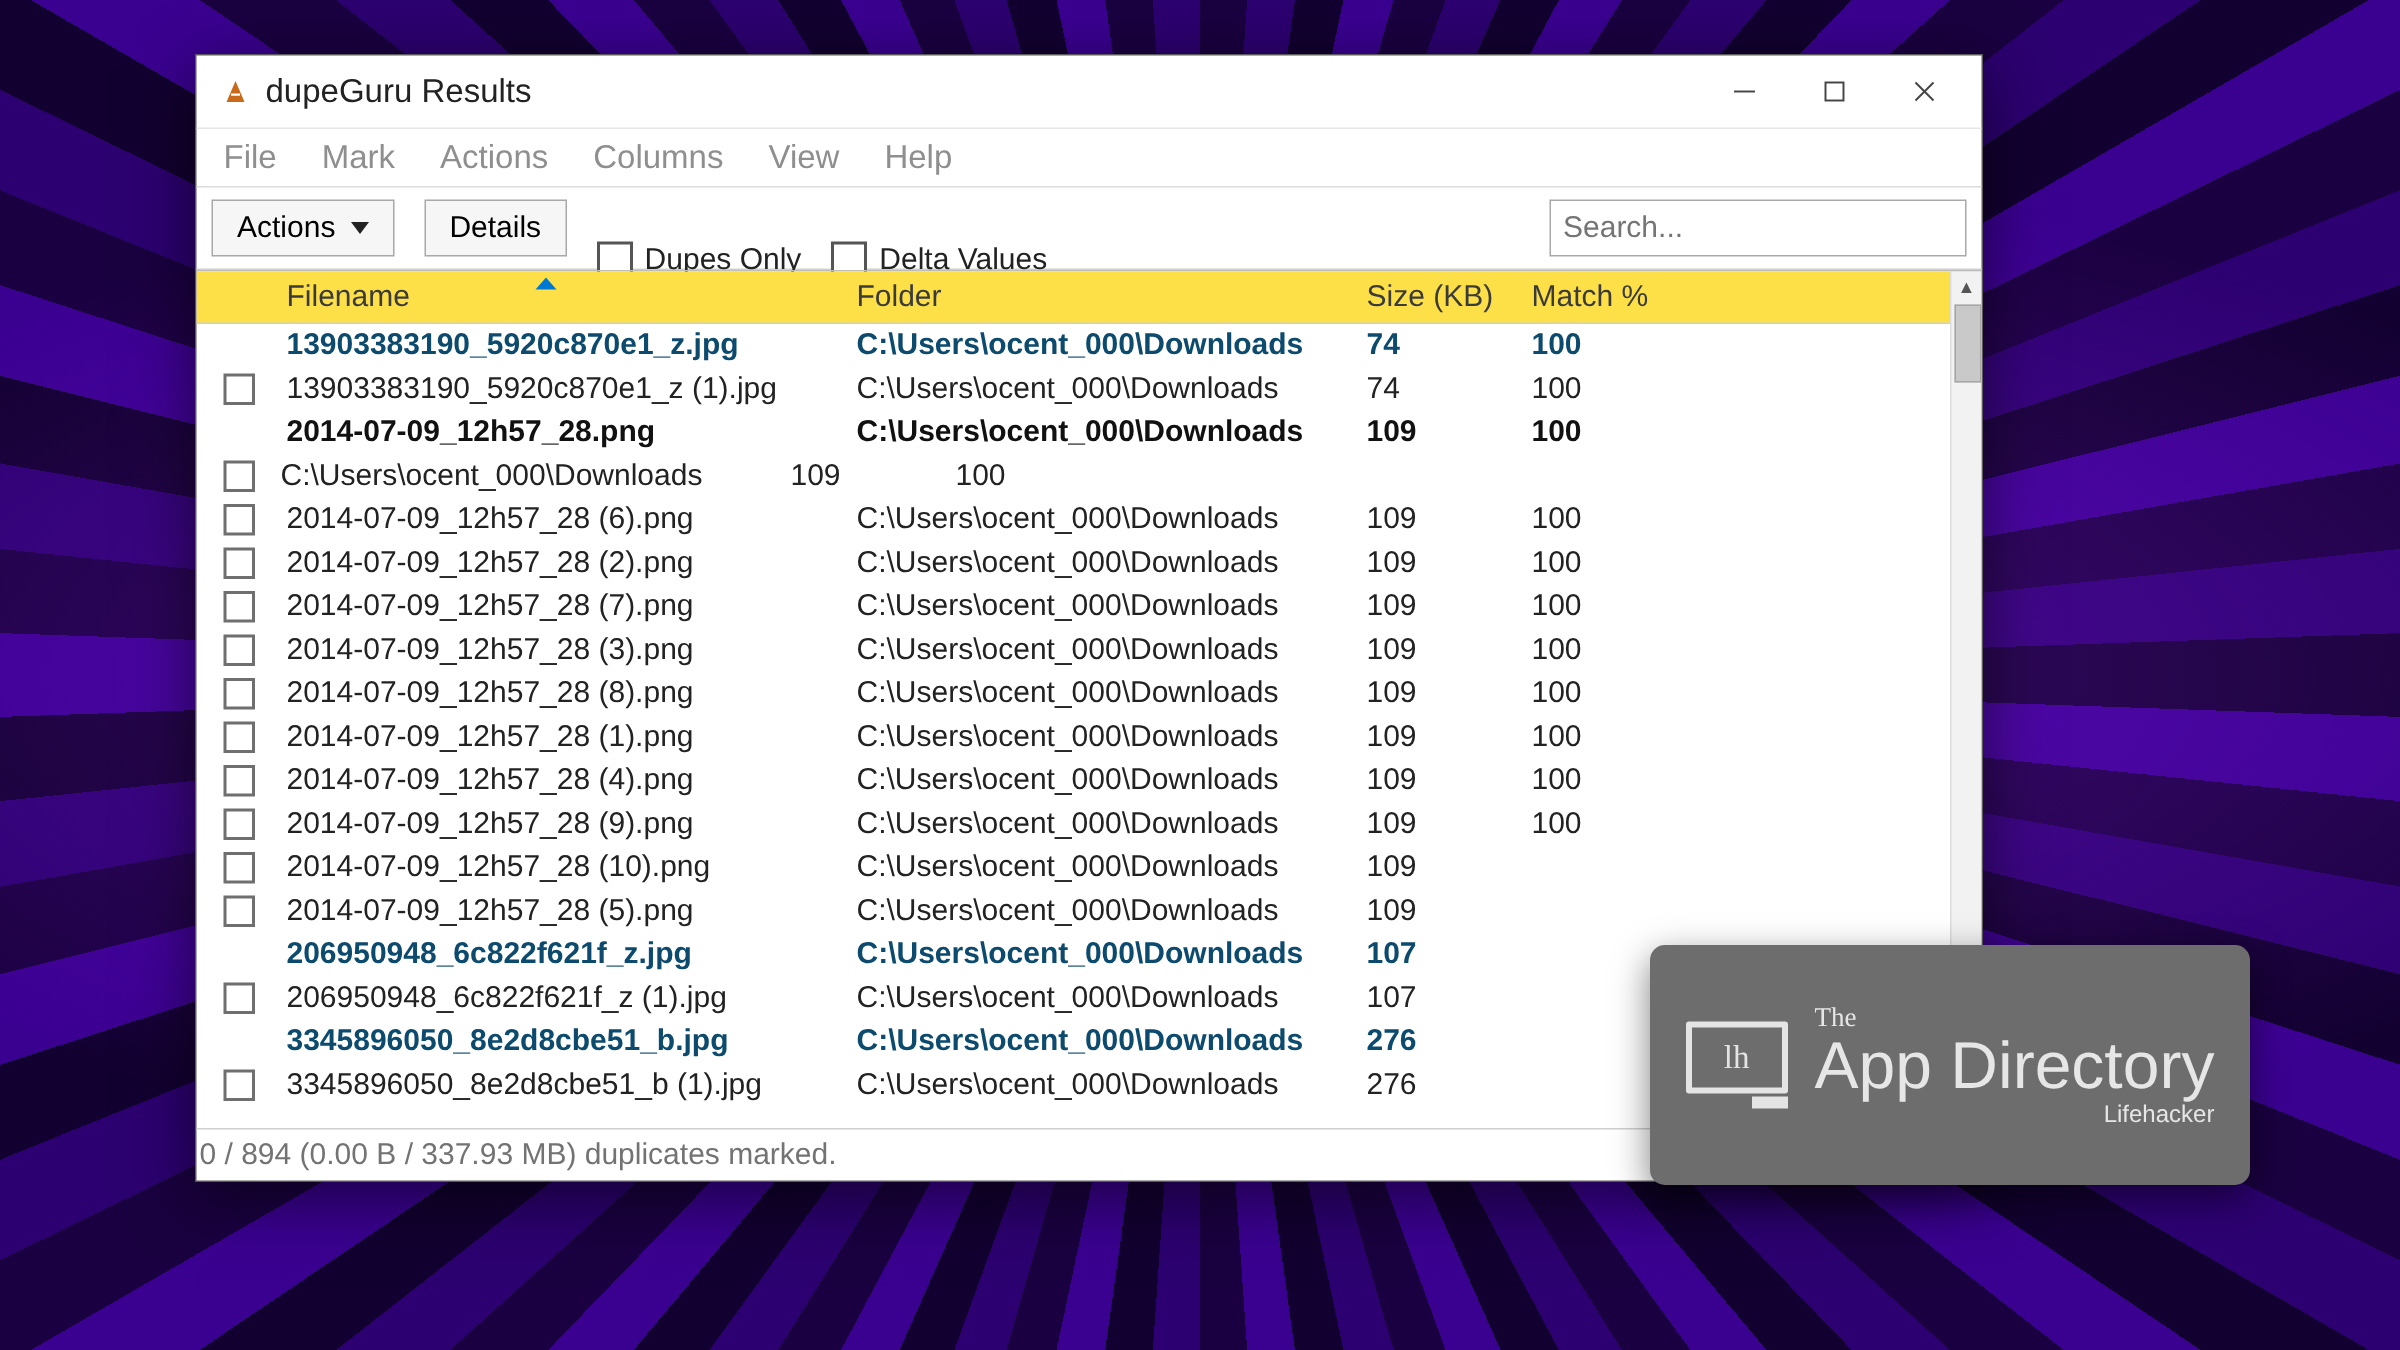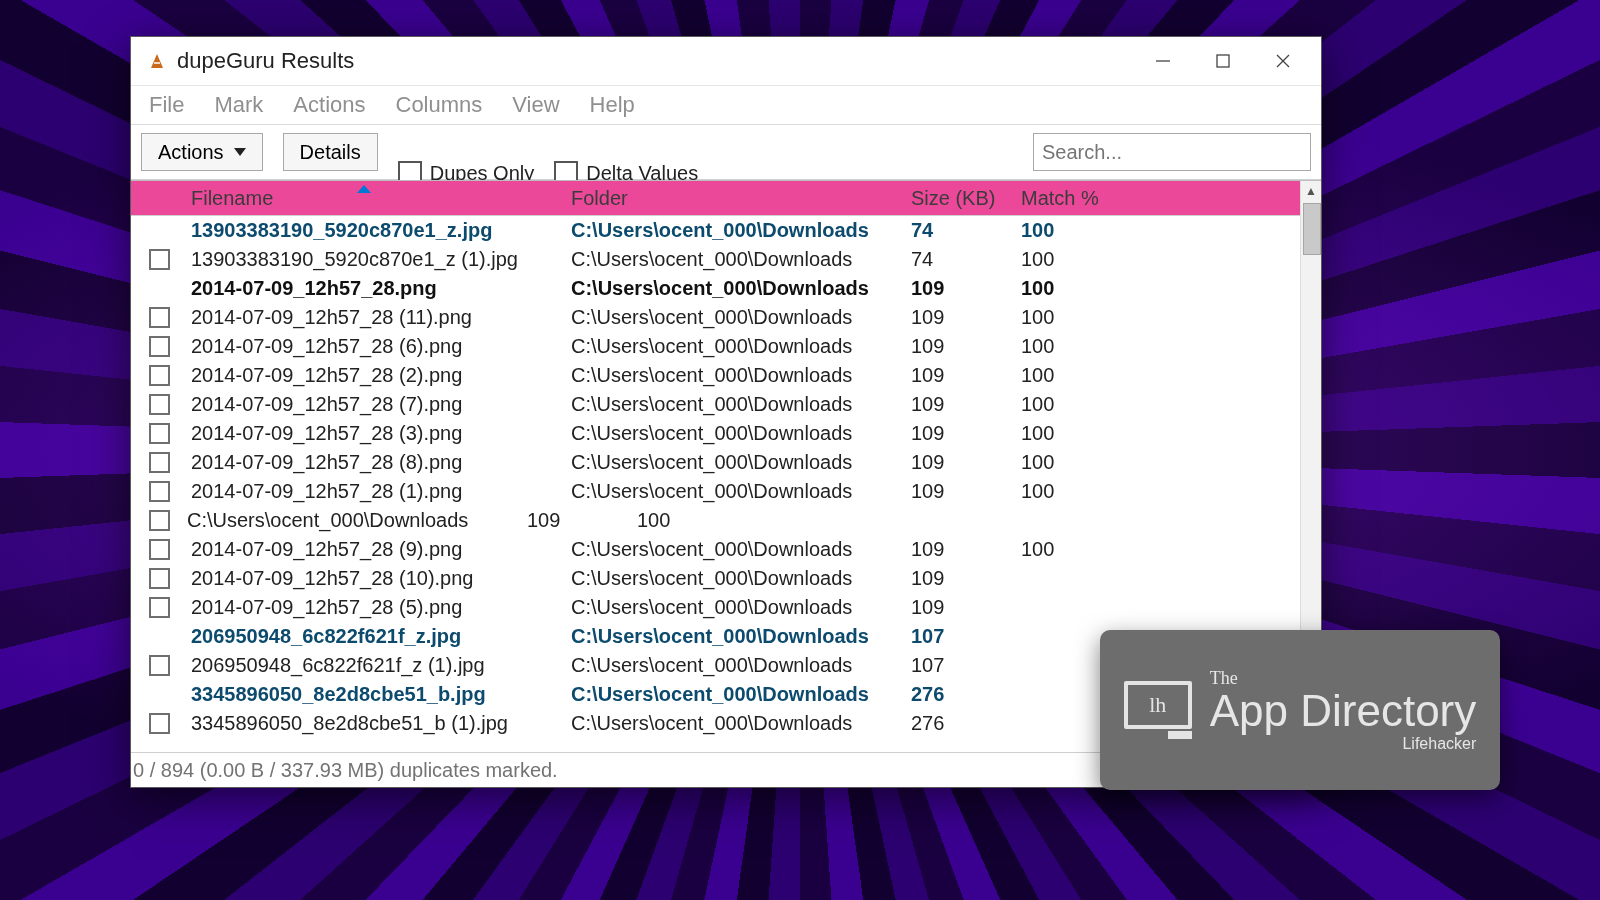--- a/index.html
+++ b/index.html
@@ -25,21 +25,21 @@
   .menubar span{cursor:default;}
   .toolbar{height:46px;display:flex;align-items:center;gap:20px;padding:4px 10px;border-bottom:1px solid #cfcfcf;}
   .tbtn{height:36px;border:1px solid #a9a9a9;background:#f6f6f6;padding:0 16px;font-size:20px;display:flex;align-items:center;gap:10px;}
   .tbtn .tri{display:inline-block;width:0;height:0;border-left:6px solid transparent;border-right:6px solid transparent;border-top:8px solid #222;}
   .chk{display:flex;align-items:center;gap:8px;font-size:20px;color:#222;margin-top:42px;}
   .chk-box{width:20px;height:20px;border:2px solid #555;background:#fff;}
   .toolbar-spacer{flex:1;}
   .search{height:32px;width:260px;border:1px solid #a9a9a9;padding:2px 8px;font-size:20px;color:#8a8a8a;background:#fff;}
   .table-area{flex:1;position:relative;display:flex;overflow:hidden;border-top:1px solid #bdbdbd;}
   .table{flex:1;display:flex;flex-direction:column;font-size:20px;color:#222;}
-  .thead{height:34px;display:flex;align-items:center;border-bottom:1px solid #cfcfcf;background:#ec4899;font-weight:400;color:#3b3b3b;position:relative;}
+  .thead{height:34px;display:flex;align-items:center;border-bottom:1px solid #cfcfcf;background:#fde047;font-weight:400;color:#3b3b3b;position:relative;}
   .col-chk{width:56px;}
   .col-file{width:380px;padding-left:4px;}
   .col-folder{width:340px;}
   .col-size{width:110px;}
   .col-match{width:110px;}
   .thead .col-file{position:relative;}
   .sort-ind{position:absolute;left:170px;top:-2px;width:0;height:0;border-left:7px solid transparent;border-right:7px solid transparent;border-bottom:8px solid #0078d4;}
   .tbody{flex:1;overflow:hidden;}
   .row{height:29px;display:flex;align-items:center;white-space:nowrap;}
   .row.ref{font-weight:600;color:#0c4a6e;}
@@ -155,21 +155,20 @@
             <span class="col-chk"></span>
             <span class="col-file">2014-07-09_12h57_28.png</span>
             <span class="col-folder">C:\Users\ocent_000\Downloads</span>
             <span class="col-size">109</span>
             <span class="col-match">100</span>
           </div>
           <div class="row">
             <span class="col-chk">
               <span class="chk-small"></span>
             </span>
-            <span class="col-file">2014-07-09_12h57_28 (11).png</span>
             <span class="col-folder">C:\Users\ocent_000\Downloads</span>
             <span class="col-size">109</span>
             <span class="col-match">100</span>
           </div>
           <div class="row">
             <span class="col-chk">
               <span class="chk-small"></span>
             </span>
             <span class="col-file">2014-07-09_12h57_28 (6).png</span>
             <span class="col-folder">C:\Users\ocent_000\Downloads</span>
@@ -218,20 +217,21 @@
             </span>
             <span class="col-file">2014-07-09_12h57_28 (1).png</span>
             <span class="col-folder">C:\Users\ocent_000\Downloads</span>
             <span class="col-size">109</span>
             <span class="col-match">100</span>
           </div>
           <div class="row">
             <span class="col-chk">
               <span class="chk-small"></span>
             </span>
+            <span class="col-file">2014-07-09_12h57_28 (4).png</span>
             <span class="col-folder">C:\Users\ocent_000\Downloads</span>
             <span class="col-size">109</span>
             <span class="col-match">100</span>
           </div>
           <div class="row">
             <span class="col-chk">
               <span class="chk-small"></span>
             </span>
             <span class="col-file">2014-07-09_12h57_28 (9).png</span>
             <span class="col-folder">C:\Users\ocent_000\Downloads</span>

